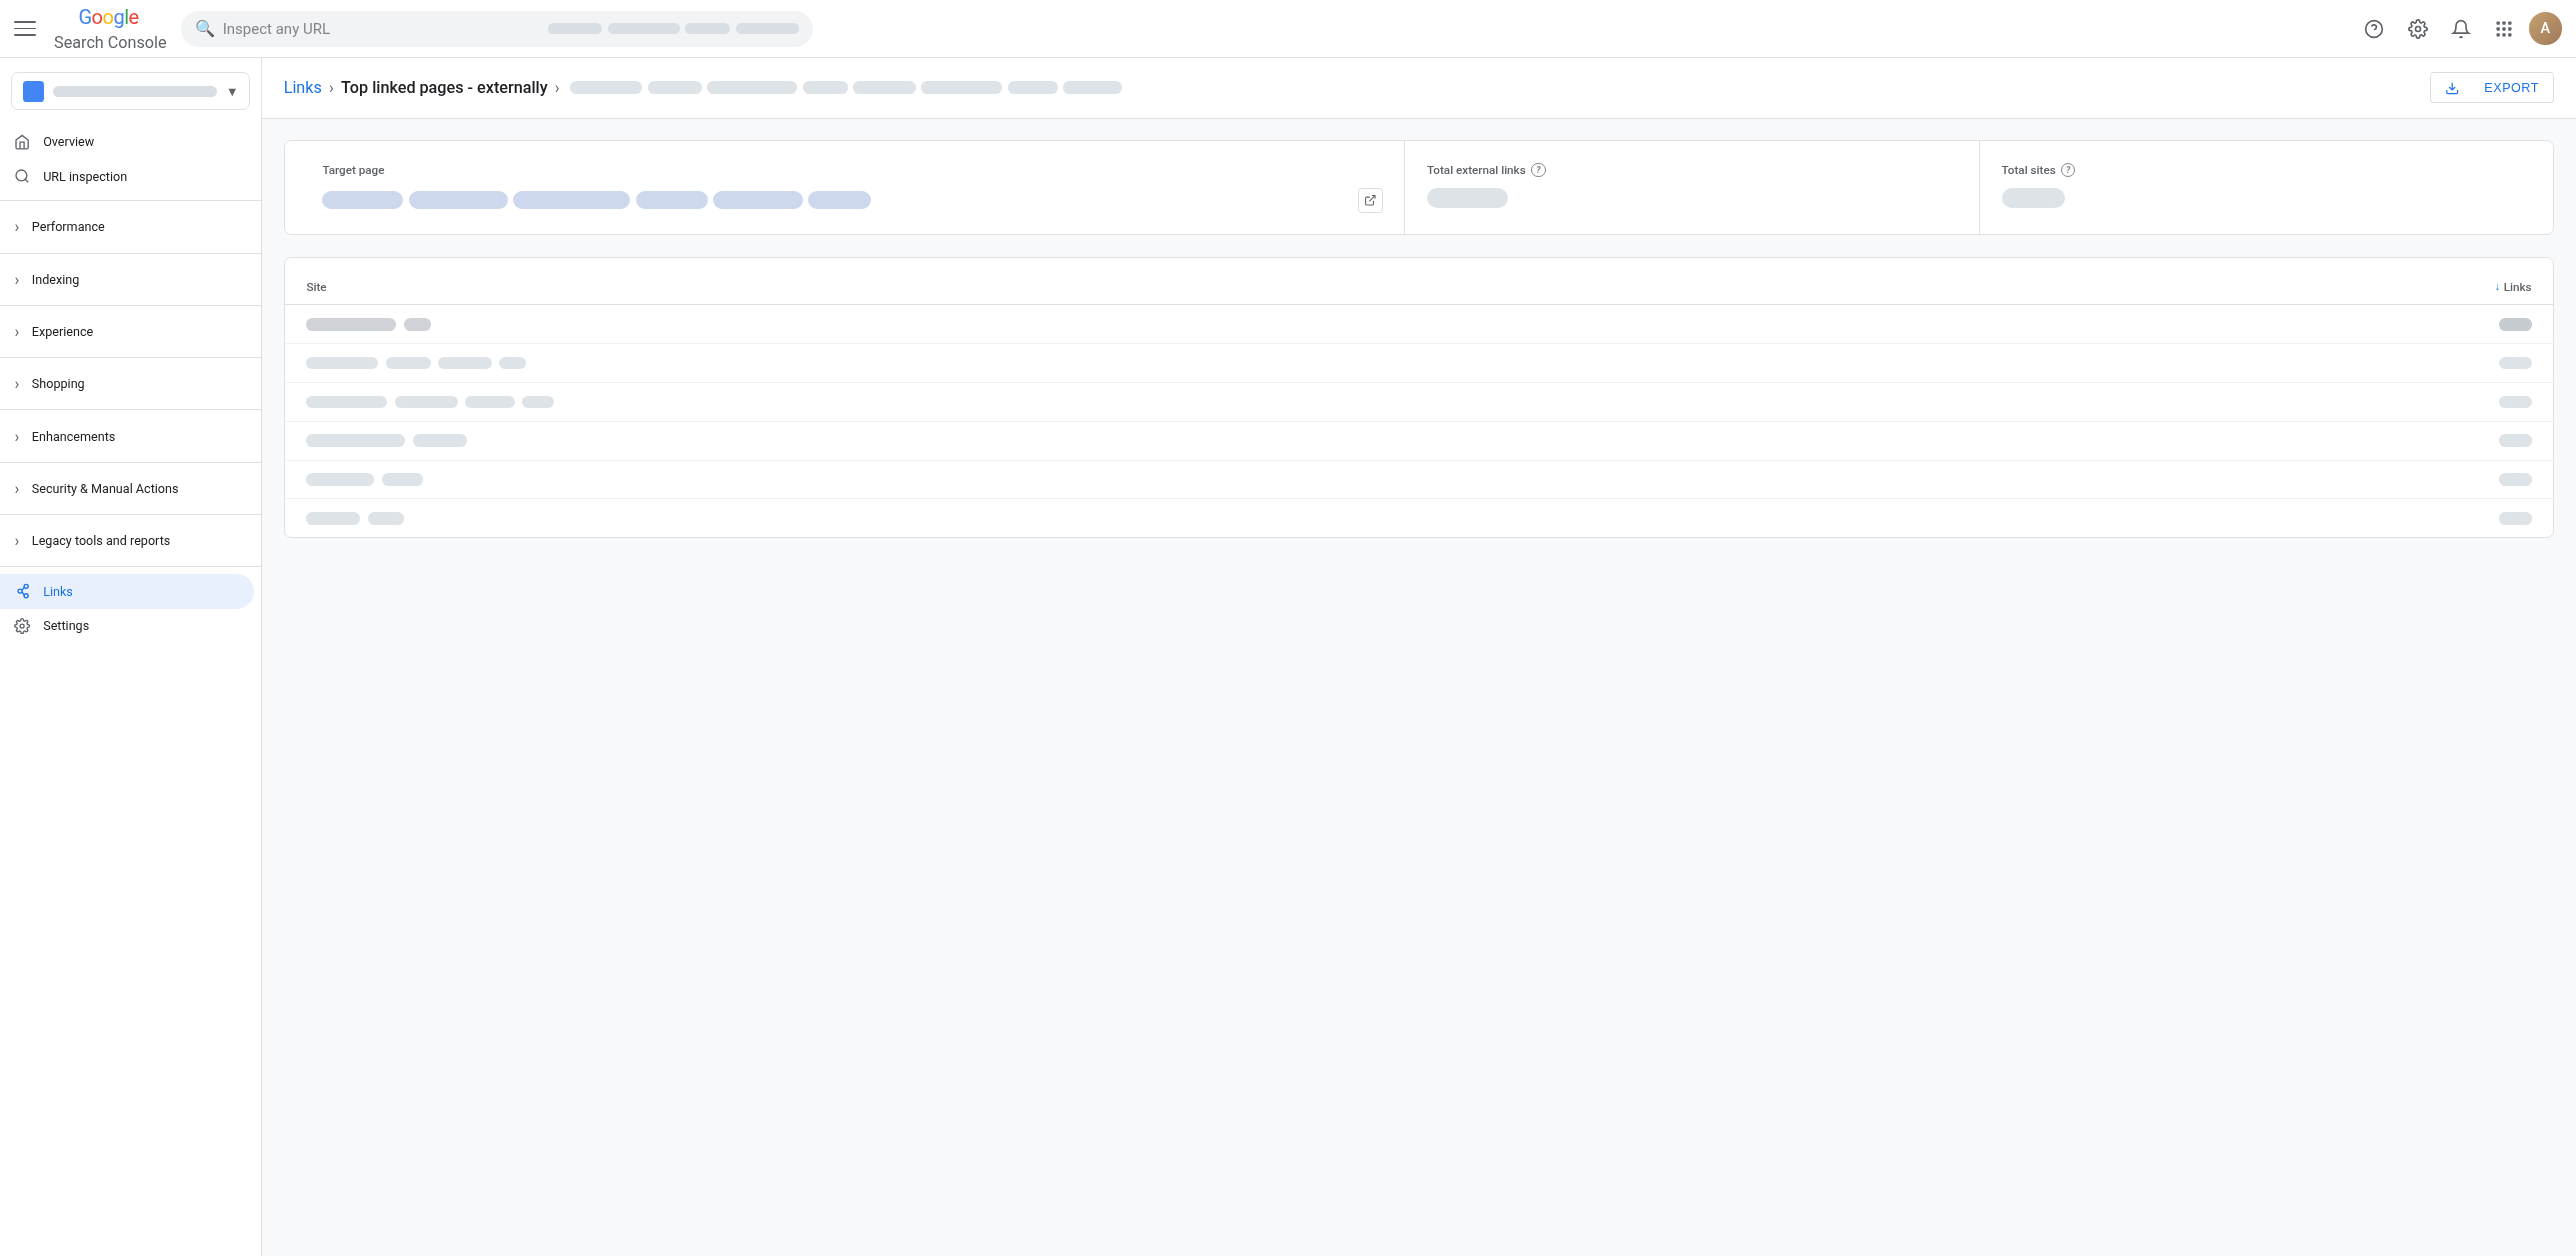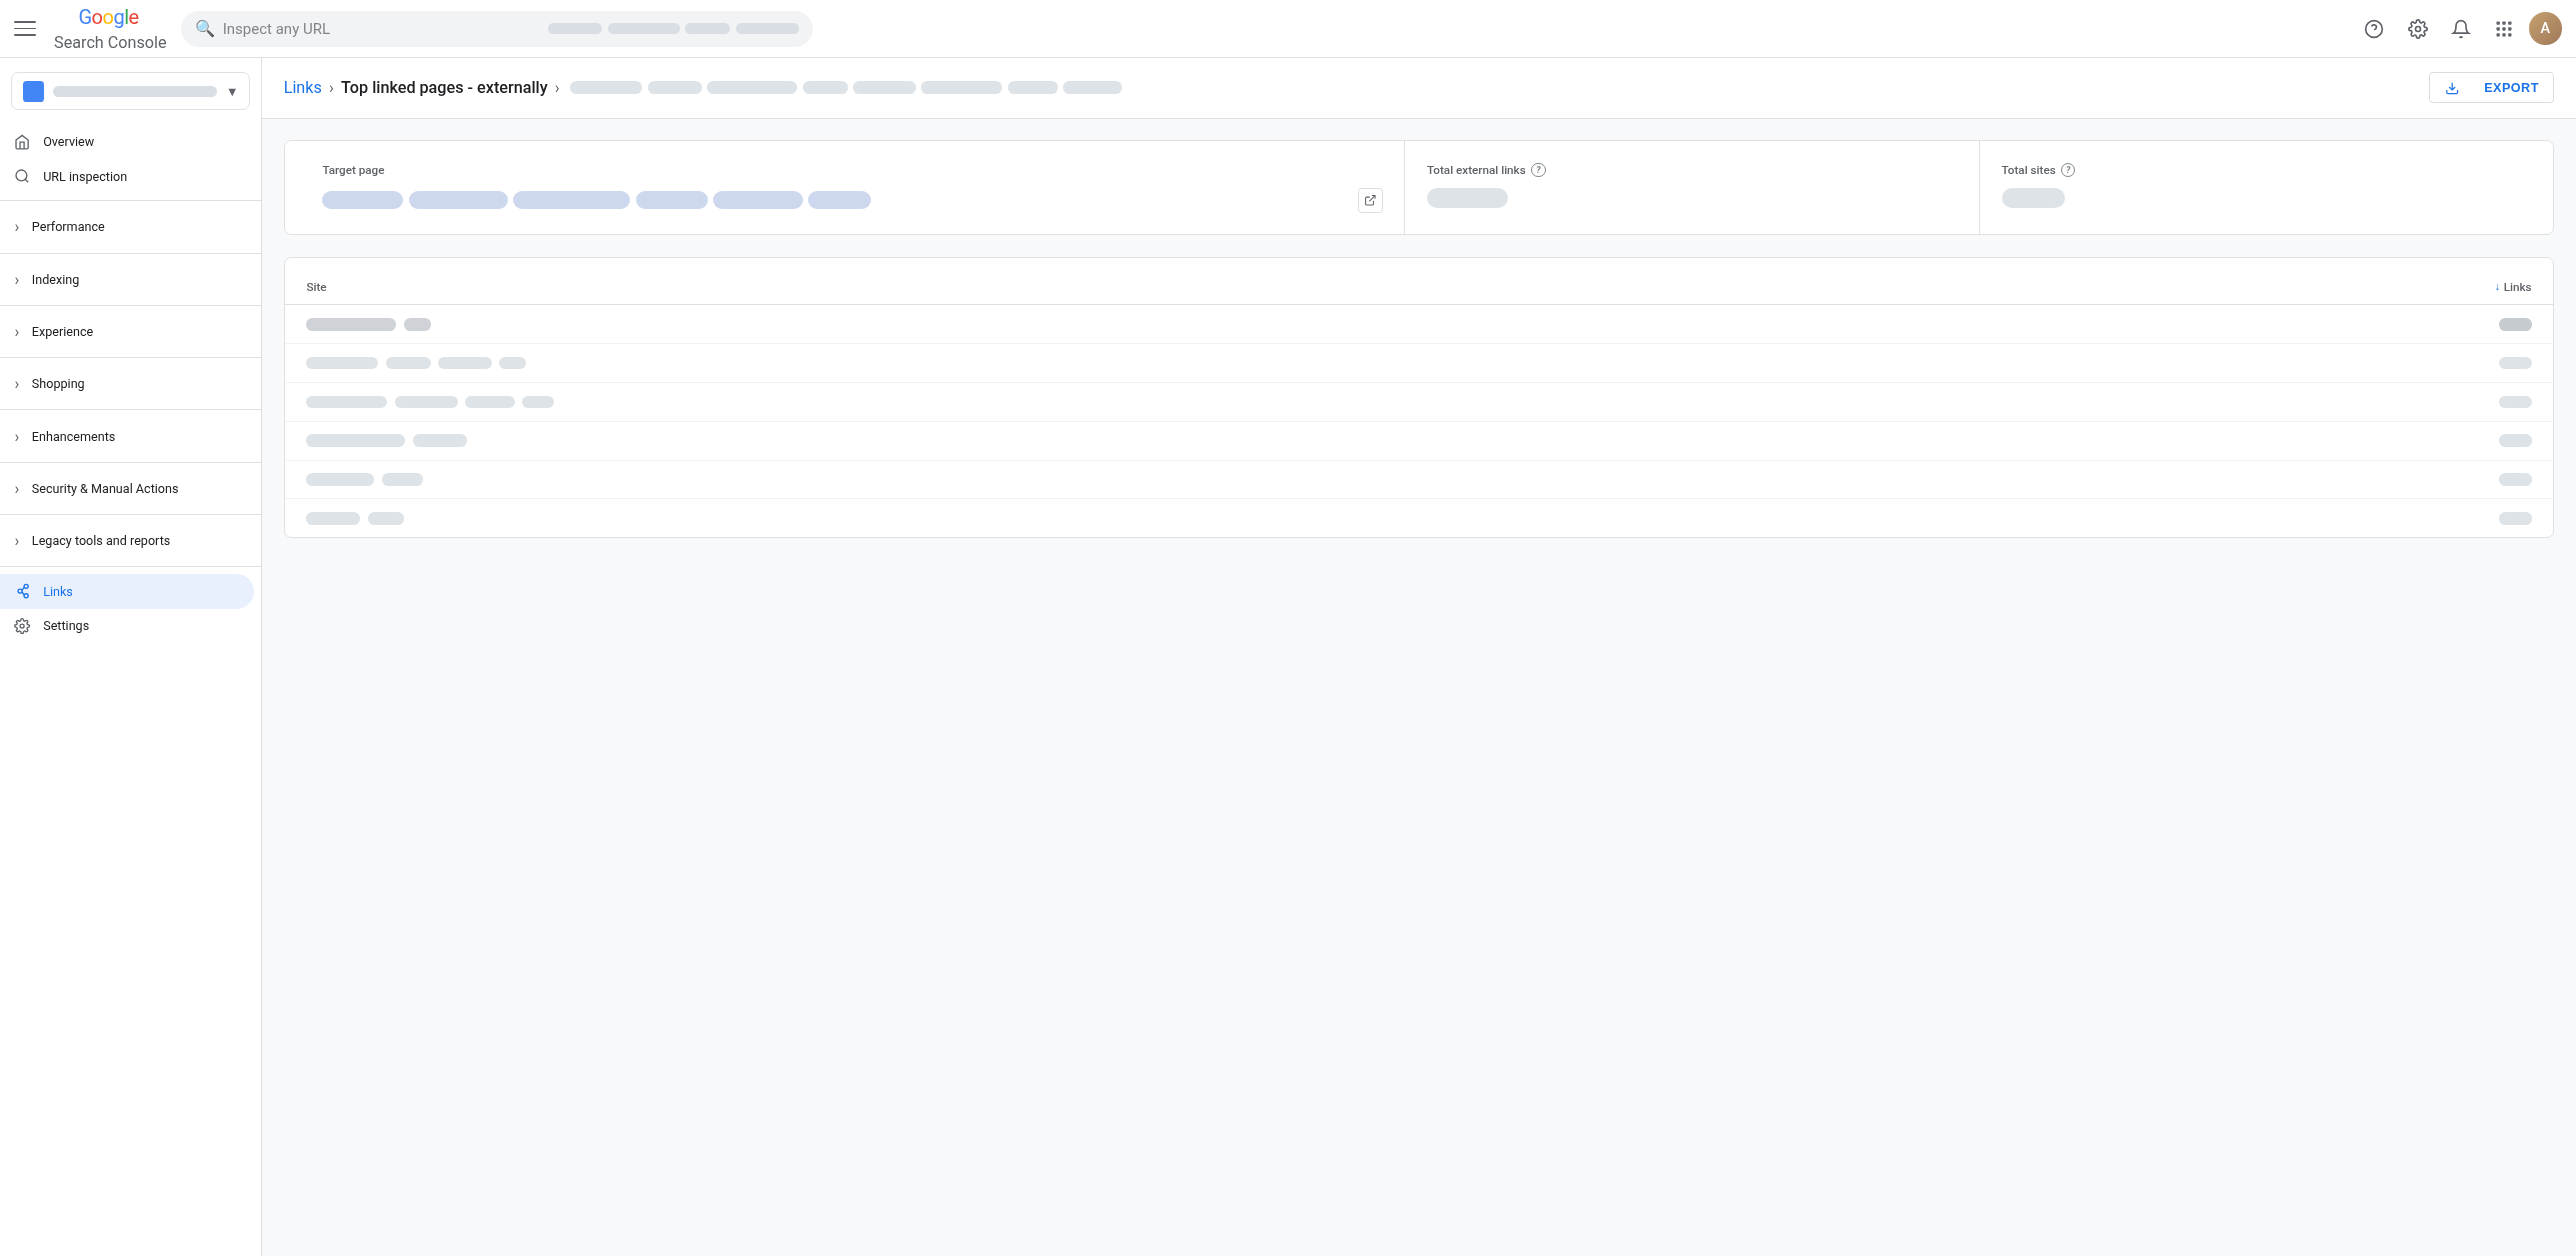--- a/index.html
+++ b/index.html
@@ -177,21 +177,21 @@
     .bc-blur { height: 12.6px; border-radius: 6.3px; background: #c8d0d8; opacity: 0.6; }
 
     .export-btn {
       margin-left: auto;
       display: flex; align-items: center; gap: 25px;
       padding: 7.2px 14.4px;
       border: 0.9px solid #dadce0;
       border-radius: 3.6px;
       cursor: pointer;
       font-size: 12.6px;
-      font-weight: 700;
+      font-weight: 400;
       color: #1a73e8;
       background: #fff;
       text-transform: uppercase;
       letter-spacing: 0.5px;
       justify-content: center;
     }
 
     .content-body {
       padding: 21.7px;
     }

